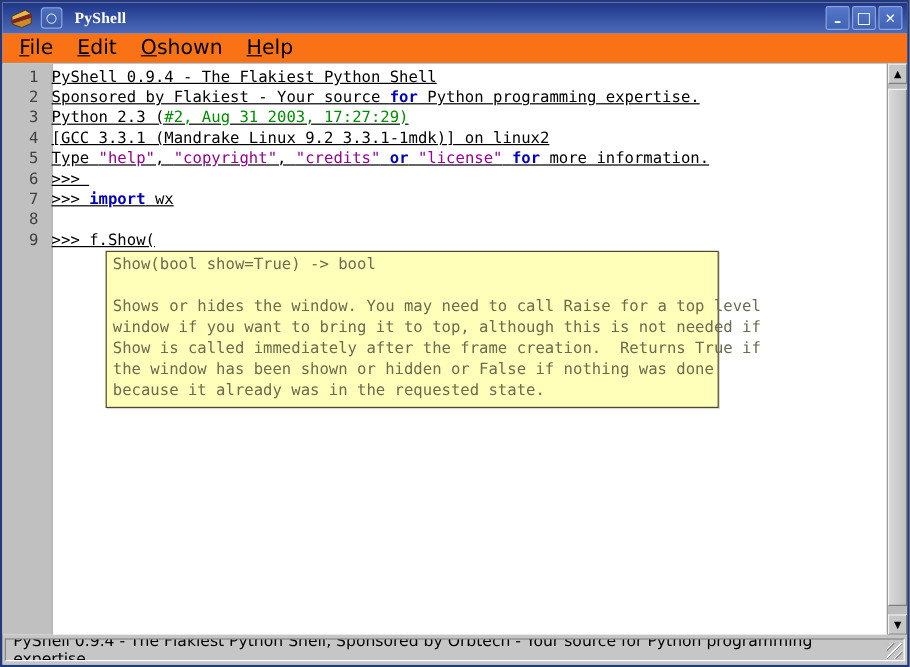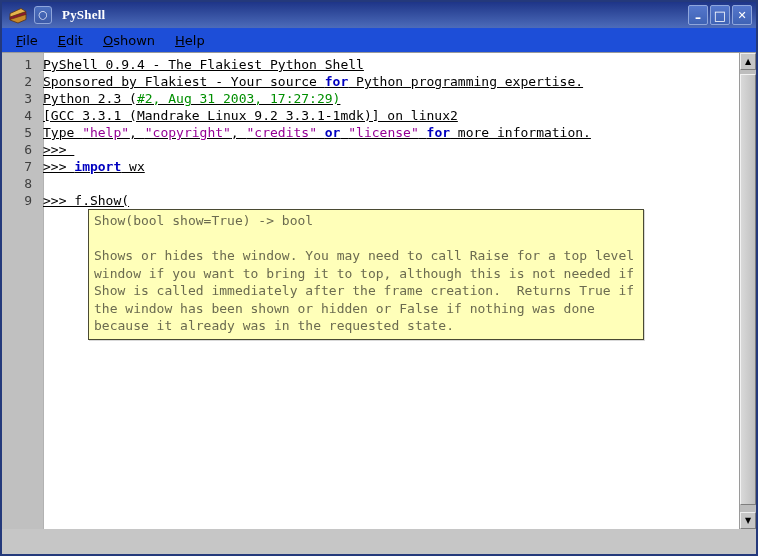--- a/index.html
+++ b/index.html
@@ -29,22 +29,22 @@
     border:1px solid #8fa6dc;background:linear-gradient(#5577cc,#3f63b5);
     color:#fff;text-align:center;cursor:default;flex:0 0 auto;
     display:flex;align-items:center;justify-content:center;
     font-size:12px;font-weight:bold;line-height:1;
   }
   .tb-btn.min span{transform:translateY(3px);}
   .tb-btn.max span{font-size:13px;}
   .tb-btn.close span{font-size:11px;}
   
   .menubar{
-    height:25px;background:#1d4ed8;display:flex;align-items:center;
-    padding-left:4px;font-size:13px;color:#000;
+    height:25px;background:#f97316;display:flex;align-items:center;
+    padding-left:4px;font-size:17px;color:#000;
     border-bottom:1px solid #9a9a9a;
   }
   .menu-item{padding:3px 10px;cursor:default;}
   .menu-item u{text-decoration:underline;}
   
   .textarea{
     position:absolute;left:0;top:51px;width:754px;height:476px;
     background:#ffffff;overflow:hidden;
   }
   .gutter{position:absolute;left:0;top:0;width:42px;height:100%;background:var(--gutter_bg);border-right:1px solid #b2b2b2;}
@@ -71,21 +71,21 @@
   }
   .line{display:flex;white-space:pre;}
   .ln{width:36px;padding-right:6px;text-align:right;color:#3f3f3f;flex:0 0 auto;}
   .code{padding-left:5px;color:#000;text-decoration:underline;}
   .s-plain{color:#000;}
   .s-keyword{color:var(--keyword);font-weight:bold;}
   .s-string{color:var(--string);}
   .s-comment{color:var(--comment);}
   
   .calltip{
-    position:absolute;left:86px;top:156px;width:556px;
+    position:absolute;left:86px;top:156px;width:511px;
     background:var(--calltip_bg);color:var(--calltip_fg);
     border:1px solid #4a4a33;padding:2px 5px 4px 5px;
     font-family:"DejaVu Sans Mono","Liberation Mono",monospace;
     font-size:13px;line-height:17.5px;white-space:pre;
     box-shadow:1px 1px 0 rgba(0,0,0,.15);
   }
   
   .statusbar{
     position:absolute;left:0;bottom:0;width:754px;height:25px;
     background:#c6c6c6;padding:3px 2px 2px 2px;
@@ -151,14 +151,20 @@
 
     <div class="calltip"><div>Show(bool show=True) -&gt; bool</div><div>&nbsp;</div><div>Shows or hides the window. You may need to call Raise for a top level</div><div>window if you want to bring it to top, although this is not needed if</div><div>Show is called immediately after the frame creation.  Returns True if</div><div>the window has been shown or hidden or False if nothing was done</div><div>because it already was in the requested state.</div></div>
 
     <div class="vscroll">
       <div class="sb-btn up"><span>▲</span></div>
       <div class="sb-thumb"></div>
       <div class="sb-btn down"><span>▼</span></div>
     </div>
   </div>
 
+  <div class="statusbar">
+    <div class="status-field">
+      <span>PyShell 0.9.4 - The Flakiest Python Shell, Sponsored by Orbtech - Your source for Python programming expertise.</span>
+      <div class="grip"></div>
+    </div>
+  </div>
 
 </div>
 
 </body></html>

